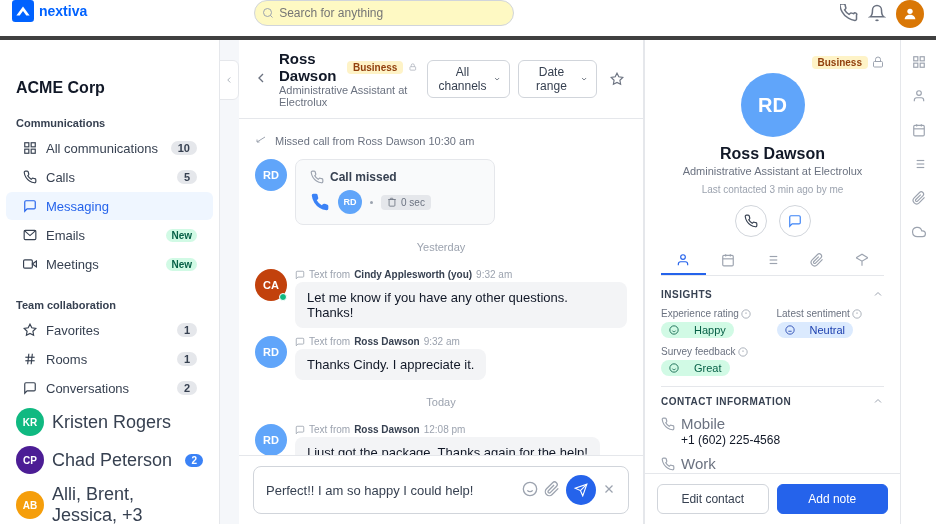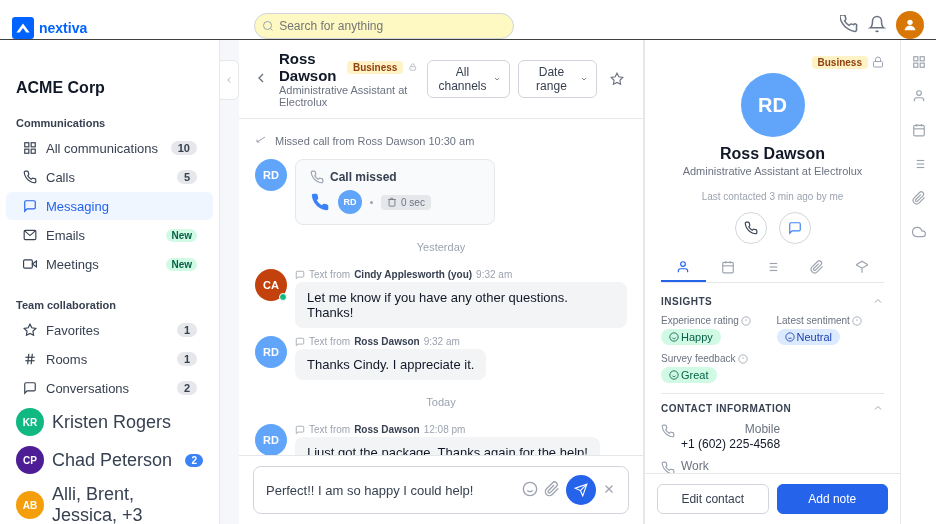--- a/index.html
+++ b/index.html
@@ -68,52 +68,52 @@
     .send-btn { width: 30px; height: 30px; background: #2563eb; border-radius: 50%; display: flex; align-items: center; justify-content: center; cursor: pointer; color: white; flex-shrink: 0; }
     .right-panel-icons { width: 36px; background: #fff; border-left: 1px solid #e5e7eb; display: flex; flex-direction: column; align-items: center; padding: 8px 0; gap: 6px; flex-shrink: 0; }
     .rp-icon { width: 28px; height: 28px; display: flex; align-items: center; justify-content: center; cursor: pointer; color: #9ca3af; border-radius: 4px; }
 
     
     .contact-panel { flex: 1; padding: 16px; overflow-y: auto; }
     .contact-avatar-wrap { display: flex; justify-content: center; margin-bottom: 8px; }
     .contact-avatar-lg { width: 64px; height: 64px; border-radius: 50%; background: #60a5fa; display: flex; align-items: center; justify-content: center; color: white; font-size: 20px; font-weight: 700; }
     .contact-name { text-align: center; font-size: 16px; font-weight: 700; color: #111827; }
     .contact-title { text-align: center; font-size: 11px; color: #6b7280; margin-top: 2px; }
-    .contact-last { text-align: center; font-size: 10px; color: #9ca3af; margin-top: 14px; }
+    .contact-last { text-align: center; font-size: 10px; color: #9ca3af; margin-top: 7px; }
     .contact-actions { display: flex; justify-content: center; gap: 12px; margin: 10px 0; }
     .contact-action-btn { width: 32px; height: 32px; border-radius: 50%; border: 1px solid #d1d5db; display: flex; align-items: center; justify-content: center; cursor: pointer; color: #374151; }
     .contact-tabs { display: flex; border-bottom: 1px solid #e5e7eb; margin-bottom: 12px; }
     .contact-tab { flex: 1; display: flex; justify-content: center; padding: 6px; cursor: pointer; color: #9ca3af; border-bottom: 2px solid transparent; }
     .contact-tab.active { color: #2563eb; border-bottom-color: #2563eb; }
 
     .section-header { display: flex; align-items: center; justify-content: space-between; margin-bottom: 8px; }
     .section-title { font-size: 10px; font-weight: 700; color: #374151; text-transform: uppercase; letter-spacing: 0.5px; }
 
     .insight-row { display: flex; gap: 8px; margin-bottom: 8px; }
     .insight-item { flex: 1; }
     .insight-label { font-size: 10px; color: #6b7280; display: flex; align-items: center; gap: 2px; margin-bottom: 3px; }
-    .sentiment-chip { display: inline-flex; align-items: center; gap: 2px; border-radius: 12px; padding: 2px 8px; font-size: 11px; font-weight: 500; justify-content: center; }
+    .sentiment-chip { display: inline-flex; align-items: center; gap: 15px; border-radius: 12px; padding: 2px 8px; font-size: 11px; font-weight: 500; justify-content: center; }
     .sentiment-chip.happy { background: #d1fae5; color: #065f46; }
     .sentiment-chip.neutral { background: #dbeafe; color: #1e40af; }
     .sentiment-chip.great { background: #d1fae5; color: #065f46; }
-    .ci-label { font-size: 12px; color: #6b7280; margin-bottom: 1px; text-align: right; }
+    .ci-label { font-size: 15px; color: #6b7280; margin-bottom: 1px; }
     .ci-value { font-size: 12px; color: #111827; font-weight: 500; }
     .ci-row { display: flex; align-items: flex-start; gap: 6px; margin-bottom: 8px; }
     .ci-icon { color: #9ca3af; margin-top: 2px; flex-shrink: 0; }
 
     .contact-btns { display: flex; gap: 8px; padding: 10px 12px; border-top: 1px solid #e5e7eb; }
     .contact-btn { flex: 1; padding: 7px; border-radius: 6px; font-size: 12px; font-weight: 500; cursor: pointer; text-align: center; border: 1px solid #d1d5db; background: #fff; color: #374151; }
     .contact-btn.primary { background: #2563eb; color: white; border-color: #2563eb; }
 
     .divider { height: 1px; background: #e5e7eb; margin: 8px 0; }
   </style>
 </head>
 <body>
 
-<div style="position:fixed;top:0;left:0;right:0;height:40px;background:#fff;border-bottom:1px solid #404040;display:flex;align-items:flex-end;padding:0 12px;z-index:100;gap:8px;">
+<div style="position:fixed;top:0;left:0;right:0;height:40px;background:#fff;border-bottom:4px solid #404040;display:flex;align-items:flex-start;padding:0 12px;z-index:100;gap:8px;">
   <div style="display:flex;align-items:center;gap:5px;cursor:pointer;">
     <svg width="22" height="22" viewBox="0 0 40 40">
       <rect width="40" height="40" rx="6" fill="#0062FF"></rect>
       <polygon points="8,28 20,12 32,28 26,28 20,20 14,28" fill="white"></polygon>
     </svg>
     <span style="font-size:14px;font-weight:700;color:#0062FF;">nextiva</span>
   </div>
   <div style="flex:1;max-width:260px;margin:0 auto;">
     <div class="search-wrap">
       <svg width="12" height="12" viewBox="0 0 24 24" fill="none" stroke="#9ca3af" stroke-width="2">

